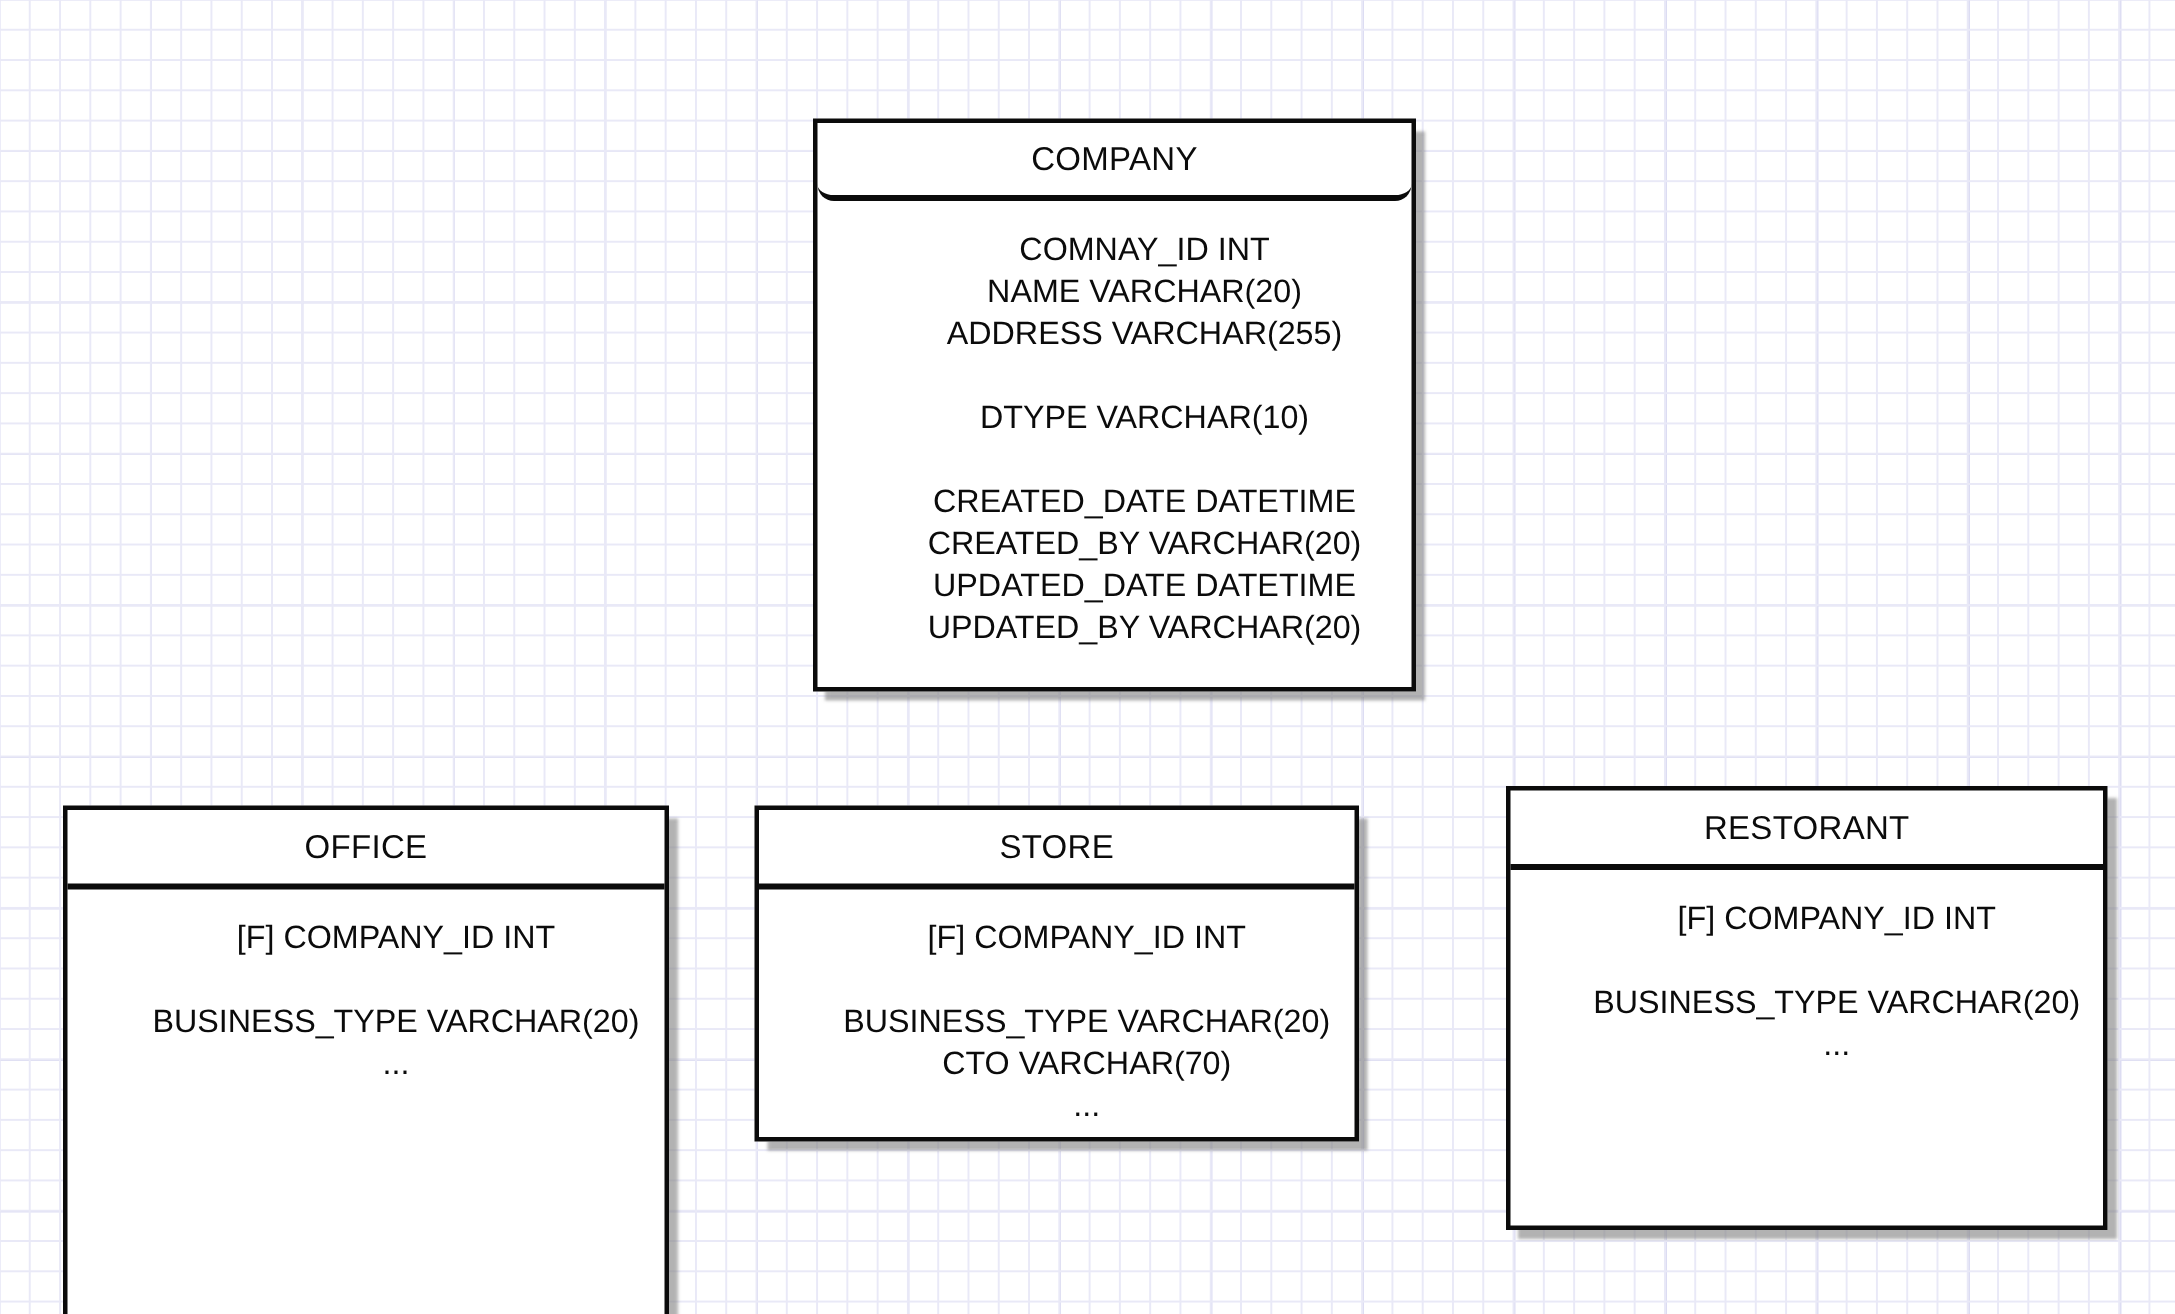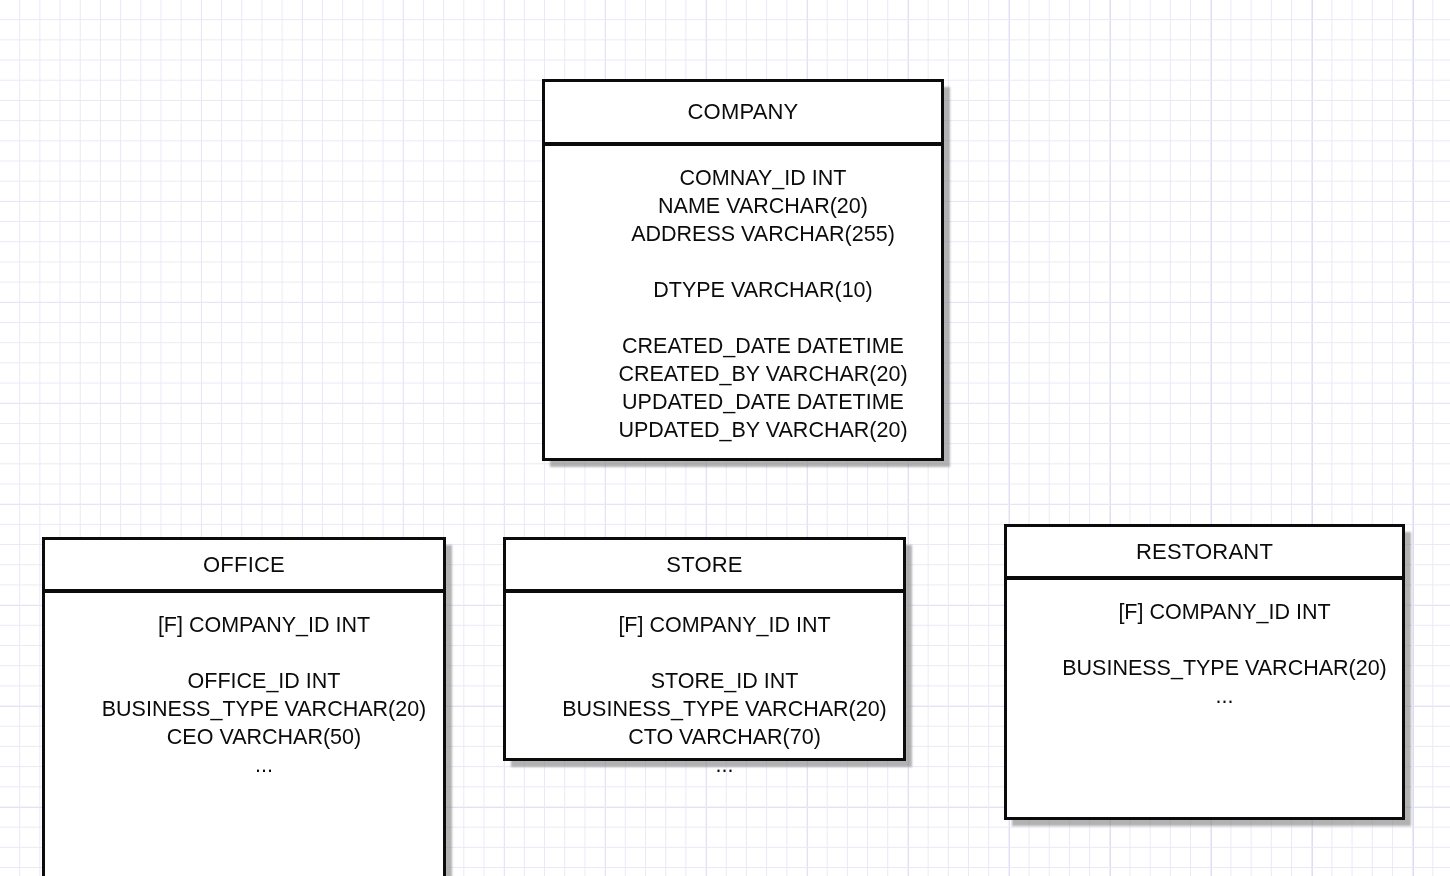--- a/index.html
+++ b/index.html
@@ -69,21 +69,21 @@
     display: block;
     height: 28px;
     white-space: pre;
   }
   .attr-line.spacer {
     height: 28px;
   }
 
   
   #company   { left: 542px;  top: 79px;  width: 402px; height: 382px; }
-  #company .entity-header { height: 64px; }
+  #company .entity-header { height: 52px; border-radius: 11px; }
 
   #office    { left: 42px;   top: 537px; width: 404px; height: 352px; }
   #store     { left: 503px;  top: 537px; width: 403px; height: 224px; }
   #restorant { left: 1004px; top: 524px; width: 401px; height: 296px; }
 
   #office .entity-header,
   #store .entity-header,
   #restorant .entity-header { height: 53px; }
 </style>
 </head>
@@ -91,26 +91,26 @@
 
 <div id="canvas">
 
   <div class="entity" id="company">
     <div class="entity-header">COMPANY</div>
     <div class="entity-body"><span class="attr-line">COMNAY_ID INT</span><span class="attr-line">NAME VARCHAR(20)</span><span class="attr-line">ADDRESS VARCHAR(255)</span><span class="attr-line spacer">&nbsp;</span><span class="attr-line">DTYPE VARCHAR(10)</span><span class="attr-line spacer">&nbsp;</span><span class="attr-line">CREATED_DATE DATETIME</span><span class="attr-line">CREATED_BY VARCHAR(20)</span><span class="attr-line">UPDATED_DATE DATETIME</span><span class="attr-line">UPDATED_BY VARCHAR(20)</span></div>
   </div>
 
   <div class="entity" id="office">
     <div class="entity-header">OFFICE</div>
-    <div class="entity-body"><span class="attr-line">[F] COMPANY_ID INT</span><span class="attr-line spacer">&nbsp;</span><span class="attr-line">OFFICE_ID INT</span><span class="attr-line">BUSINESS_TYPE VARCHAR(20)</span><span class="attr-line">CEO VARCHAR(50)</span><span class="attr-line">...</span></div>
+    <div class="entity-body"><span class="attr-line">[F] COMPANY_ID INT</span><span class="attr-line spacer">&nbsp;</span><span class="attr-line">BUSINESS_TYPE VARCHAR(20)</span><span class="attr-line">...</span></div>
   </div>
 
   <div class="entity" id="store">
     <div class="entity-header">STORE</div>
-    <div class="entity-body"><span class="attr-line">[F] COMPANY_ID INT</span><span class="attr-line spacer">&nbsp;</span><span class="attr-line">STORE_ID INT</span><span class="attr-line">BUSINESS_TYPE VARCHAR(20)</span><span class="attr-line">CTO VARCHAR(70)</span><span class="attr-line">...</span></div>
+    <div class="entity-body"><span class="attr-line">[F] COMPANY_ID INT</span><span class="attr-line spacer">&nbsp;</span><span class="attr-line">BUSINESS_TYPE VARCHAR(20)</span><span class="attr-line">CTO VARCHAR(70)</span><span class="attr-line">...</span></div>
   </div>
 
   <div class="entity" id="restorant">
     <div class="entity-header">RESTORANT</div>
     <div class="entity-body"><span class="attr-line">[F] COMPANY_ID INT</span><span class="attr-line spacer">&nbsp;</span><span class="attr-line">BUSINESS_TYPE VARCHAR(20)</span><span class="attr-line">...</span></div>
   </div>
 
 </div>
 
 </body></html>

